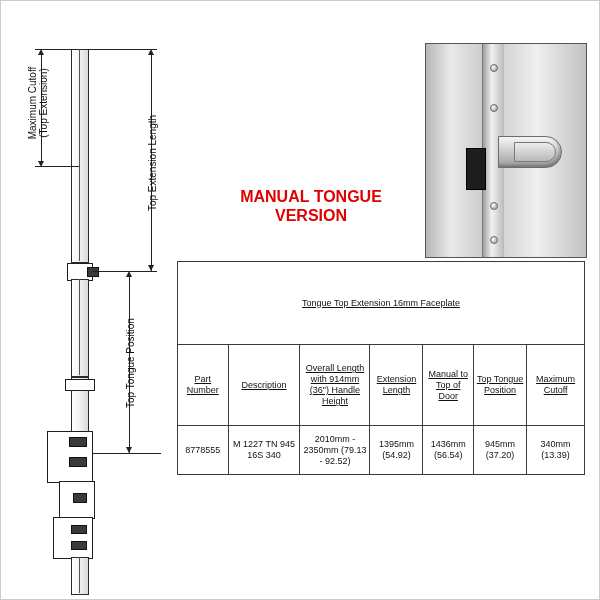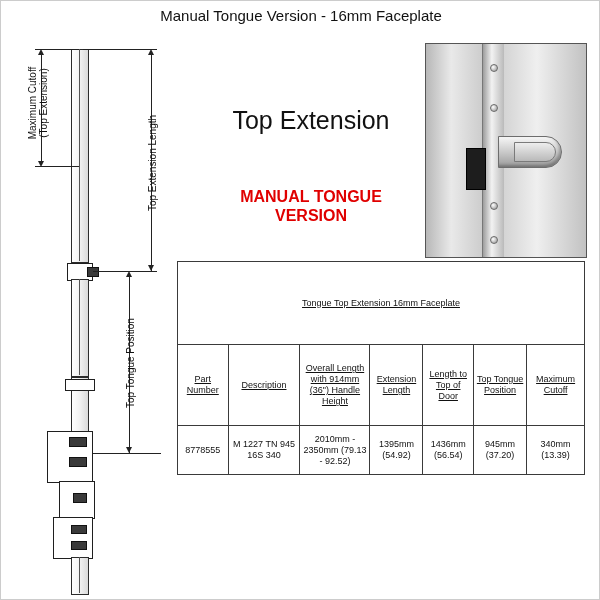--- a/index.html
+++ b/index.html
@@ -230,23 +230,21 @@
   }
   .spec-table tbody td {
     height: 42px;
   }
 </style>
 </head>
 <body>
 
 <div id="page">
 
-  <div class="page-title">Manual Tongue Version - 16mm Faceplate</div>
-
-  <div class="headline-top-ext">Top Extension</div>
+
   <div class="headline-manual">
     <span>MANUAL TONGUE</span><br>
     <span>VERSION</span>
   </div>
 
   <div class="photo-frame">
     <div class="photo-bg"></div>
     <div class="photo-door"></div>
     <div class="photo-faceplate"></div>
     <div class="photo-right-panel"></div>
@@ -307,21 +305,21 @@
   <table class="spec-table">
     <thead>
       <tr>
         <th class="caption-cell" colspan="7">Tongue Top  Extension 16mm Faceplate</th>
       </tr>
       <tr>
         <th style="width:48px;">Part Number</th>
         <th style="width:72px;border-radius:7px;">Description</th>
         <th style="width:72px;">Overall Length with 914mm (36") Handle Height</th>
         <th style="width:50px;">Extension Length</th>
-        <th style="width:48px;">Length to Top of Door</th>
+        <th style="width:48px;">Manual to Top of Door</th>
         <th style="width:52px;">Top Tongue Position</th>
         <th style="width:56px;">Maximum Cutoff</th>
       </tr>
     </thead>
     <tbody>
       <tr>
         <td>8778555</td>
         <td>M 1227 TN 945 16S 340</td>
         <td>2010mm - 2350mm (79.13 - 92.52)</td>
         <td>1395mm (54.92)</td>

